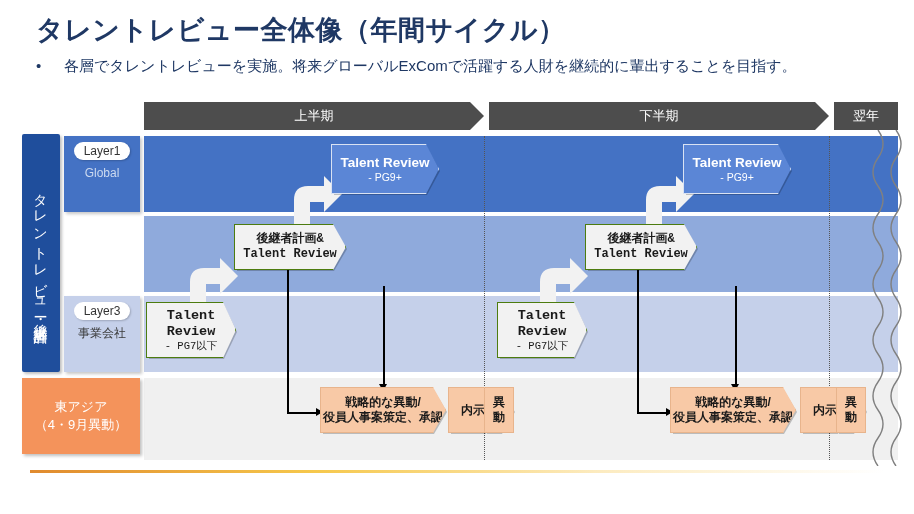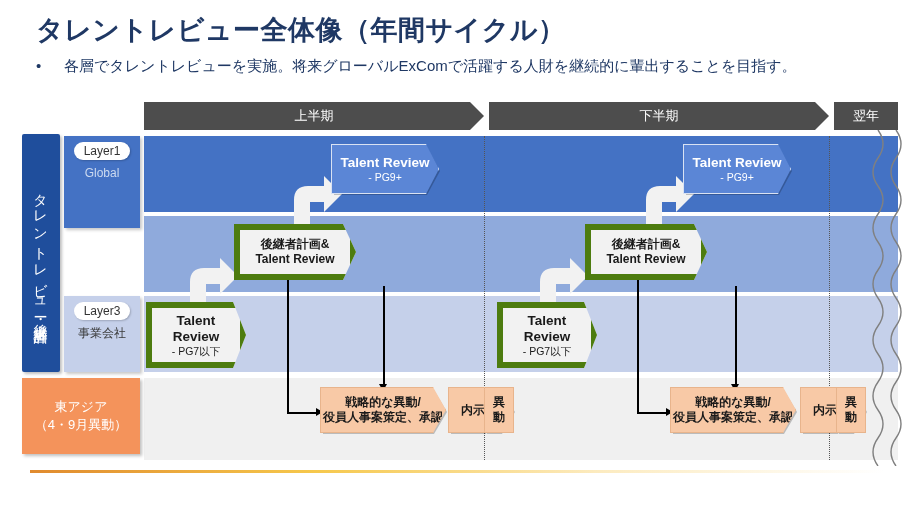--- a/index.html
+++ b/index.html
@@ -69,21 +69,21 @@
   .olabel{
     position:absolute;left:22px;top:282px;width:118px;height:76px;
     background:#F4935B;color:#ffffff;font-size:13px;line-height:18px;
     display:flex;flex-direction:column;align-items:center;justify-content:center;
     box-shadow:2px 2px 3px rgba(0,0,0,.25);
   }
 
   
   .layer{position:absolute;left:64px;width:76px;display:flex;flex-direction:column;
          align-items:center;box-shadow:2px 2px 3px rgba(0,0,0,.22);}
-  .layer1{top:40px;height:92px;background:#4472C4;}
+  .layer1{top:40px;height:76px;background:#4472C4;}
   .layer2{top:120px;height:76px;background:#8FAADC;}
   .layer3{top:200px;height:76px;background:#C5D0EA;}
   .pill{
     margin-top:6px;background:#ffffff;border-radius:11px;
     padding:1px 10px;font-size:12px;color:#333333;line-height:16px;
     box-shadow:1px 1px 2px rgba(0,0,0,.2);
   }
   .layer-sub{font-size:12px;line-height:15px;text-align:center;margin-top:6px;}
   .layer1 .layer-sub{color:#CCDAF0;}
   .layer2 .layer-sub,.layer3 .layer-sub{color:#3A3A3A;}
@@ -97,21 +97,21 @@
   
   .node{
     position:absolute;
     clip-path:polygon(0 0, calc(100% - 13px) 0, 100% 50%, calc(100% - 13px) 100%, 0 100%);
     display:flex;flex-direction:column;align-items:center;justify-content:center;
     text-align:center;
   }
   .node-sh{ position:absolute; background:rgba(0,0,0,.22);
     clip-path:polygon(0 0, calc(100% - 13px) 0, 100% 50%, calc(100% - 13px) 100%, 0 100%); }
   .n-blue{background:#5B86D6;border:1px solid #D9E2F3;color:#ffffff;}
-  .n-white{background:#F2F2F2;border:6px solid #4d7c0f;color:#1A1A1A;}
+  .n-white{background:#F2F2F2;border:1px solid #4d7c0f;color:#1A1A1A;font-family:Liberation Mono, monospace;}
   .n-orange{background:#F8C9A6;border:1px solid #E8B48C;color:#1A1A1A;}
   .n-t1{font-size:13.5px;font-weight:700;line-height:16px;}
   .n-t2{font-size:10.5px;line-height:13px;}
   .n-jp{font-size:12px;font-weight:700;line-height:15px;}
 
   
   .elbow{position:absolute;}
 
   
   .vline{position:absolute;background:#000000;width:1.6px;}

